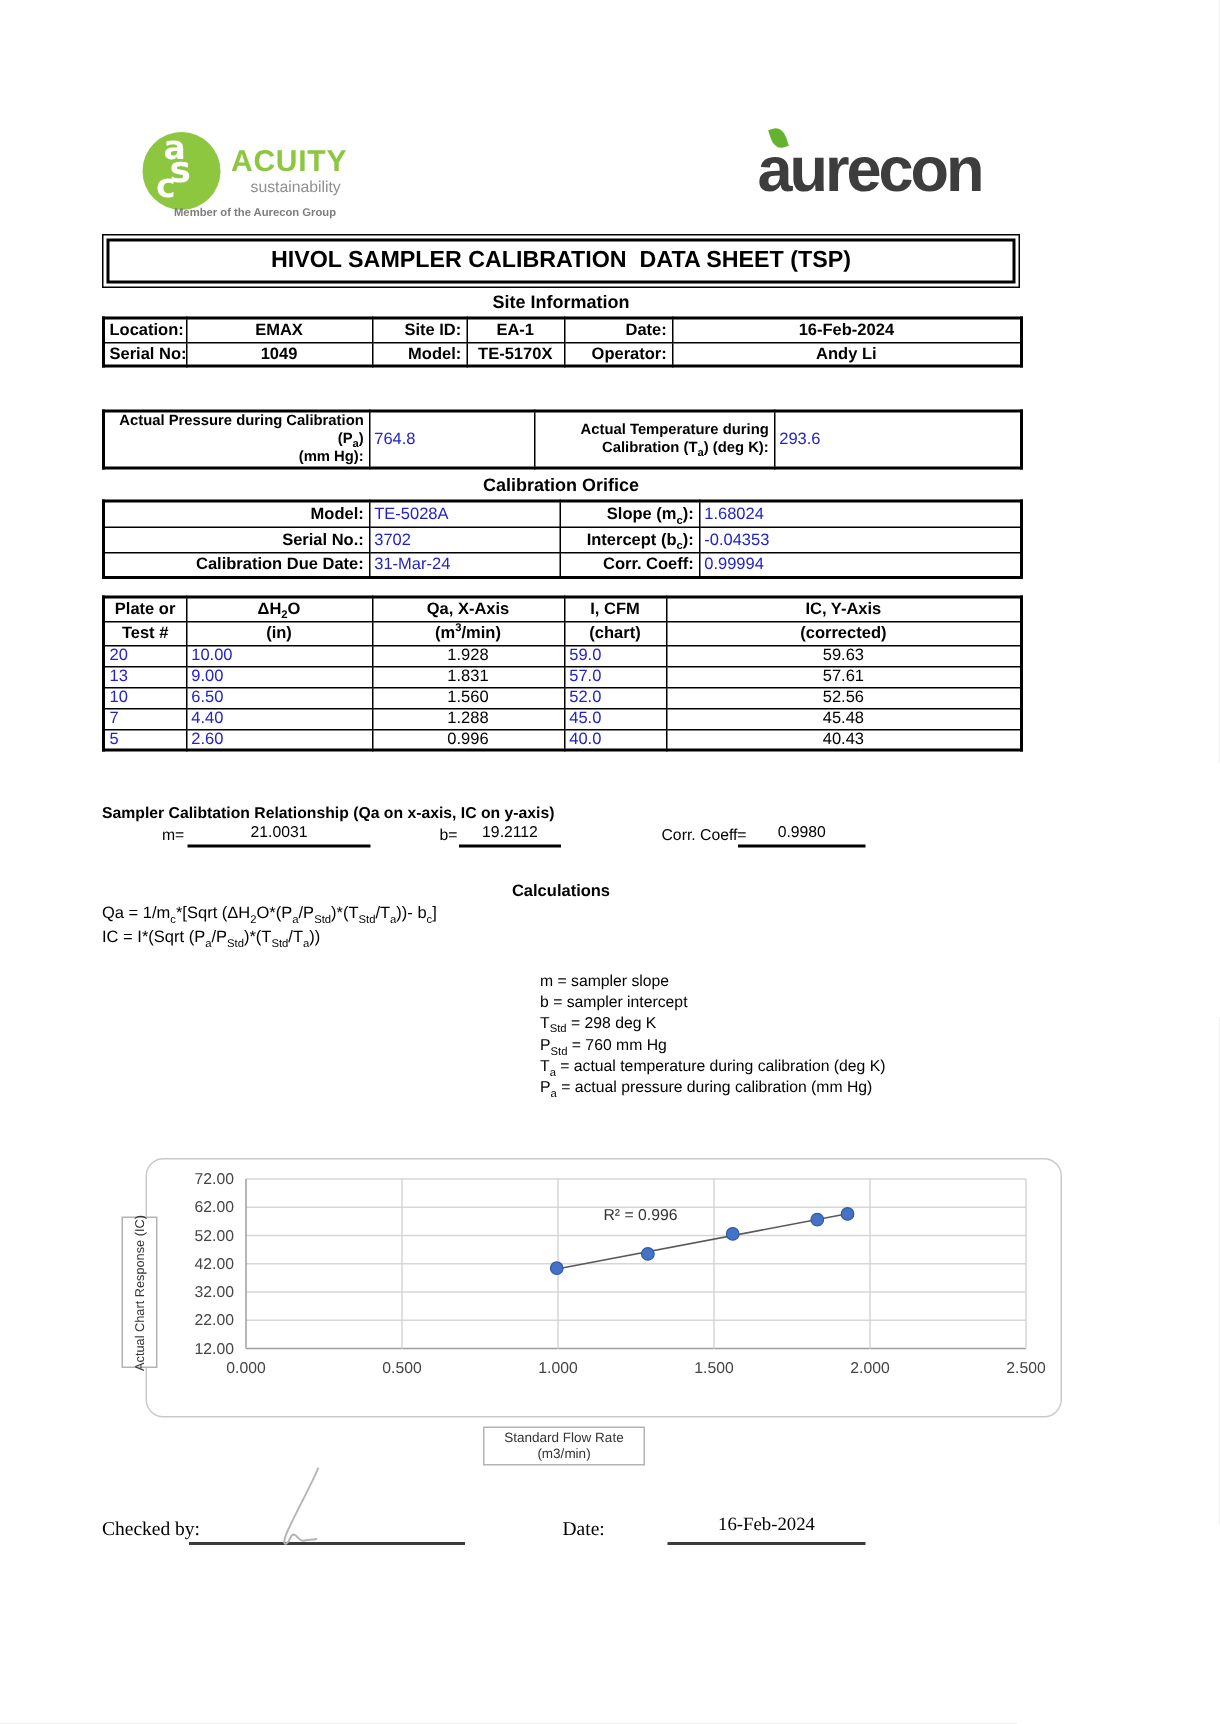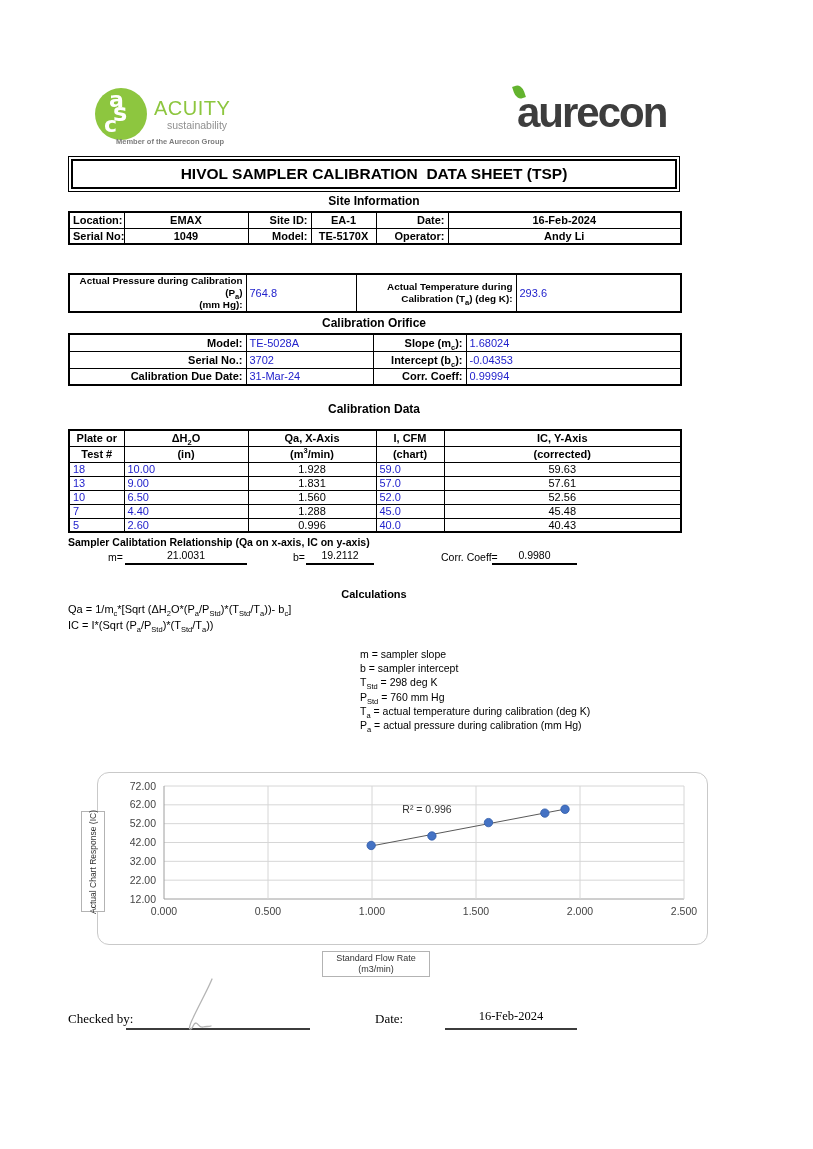--- a/index.html
+++ b/index.html
@@ -5,24 +5,24 @@
   html,body{margin:0;padding:0;background:#e8e8e8;}
   #page{position:relative;width:813px;height:1149px;background:#fff;margin:0 auto;
         font-family:"Liberation Sans",sans-serif;color:#000;overflow:hidden;}
   .abs{position:absolute;}
   sub{font-size:7.5px;line-height:0;}
   sup{font-size:7.5px;line-height:0;}
 
   
   .acu-circle{position:absolute;left:95px;top:88px;width:52px;height:52px;border-radius:50%;}
   .acu-letter{position:absolute;color:#fff;font-weight:bold;font-family:"DejaVu Sans",sans-serif;line-height:1;}
-  .acu-word{position:absolute;left:154px;top:97px;font-size:20px;font-weight:normal;letter-spacing:.5px;}
+  .acu-word{position:absolute;left:154px;top:97px;font-size:20px;font-weight:bold;letter-spacing:.5px;}
   .acu-sub{position:absolute;left:167px;top:119px;font-size:10.5px;color:#909090;}
   .acu-member{position:absolute;left:116px;top:137px;font-size:7.5px;font-weight:bold;color:#7d7d7d;}
-  .aur-word{position:absolute;left:505px;top:92px;font-size:42px;font-weight:bold;letter-spacing:-2px;line-height:1;margin-left:12px;}
+  .aur-word{position:absolute;left:505px;top:92px;font-size:42px;font-weight:bold;letter-spacing:-2px;line-height:1;}
   .aur-leaf{position:absolute;left:514px;top:85px;width:10px;height:14px;border-radius:0 60% 0 60%;transform:rotate(-18deg);}
 
   
   .title-outer{left:68px;top:156px;width:612px;border:1px solid #000;padding:2px;box-sizing:border-box;}
   .title-inner{border:2px solid #000;text-align:center;font-size:15.5px;font-weight:bold;
                line-height:26px;white-space:pre;}
 
   .sec-head{width:612px;text-align:center;font-weight:bold;font-size:12px;}
 
   table.tbl{border-collapse:collapse;table-layout:fixed;width:612px;border:2px solid #000;background:#fff;}
@@ -149,21 +149,21 @@
     <tr style="height:17px">
       <td class="lbl">Calibration Due Date:</td>
       <td class="blu">31-Mar-24</td>
       <td class="lbl">Corr. Coeff:</td>
       <td class="blu">0.99994</td>
     </tr>
   </tbody>
     </table>
 
   <div class="abs sec-head" style="left:68px;top:402px;">Calibration Data</div>
-  <table class="tbl abs" style="left:68px;top:429px;">
+  <table class="tbl abs" style="left:68px;top:397px;">
     <colgroup>
         <col style="width:55px">
         <col style="width:124px">
         <col style="width:128px">
         <col style="width:68px">
         <col style="width:237px">
       </colgroup>
     <tbody>
         <tr style="height:16px">
       <td class="hdr">Plate or</td>
@@ -173,21 +173,21 @@
       <td class="hdr">IC, Y-Axis</td>
     </tr>
     <tr style="height:16px">
       <td class="hdr">Test #</td>
       <td class="hdr">(in)</td>
       <td class="hdr">(m<sup>3</sup>/min)</td>
       <td class="hdr">(chart)</td>
       <td class="hdr">(corrected)</td>
     </tr>
     <tr style="height:14px">
-      <td class="blu">18</td>
+      <td class="blu">20</td>
       <td class="blu">10.00</td>
       <td class="blk">1.928</td>
       <td class="blu">59.0</td>
       <td class="blk">59.63</td>
     </tr>
     <tr style="height:14px">
       <td class="blu">13</td>
       <td class="blu">9.00</td>
       <td class="blk">1.831</td>
       <td class="blu">57.0</td>

